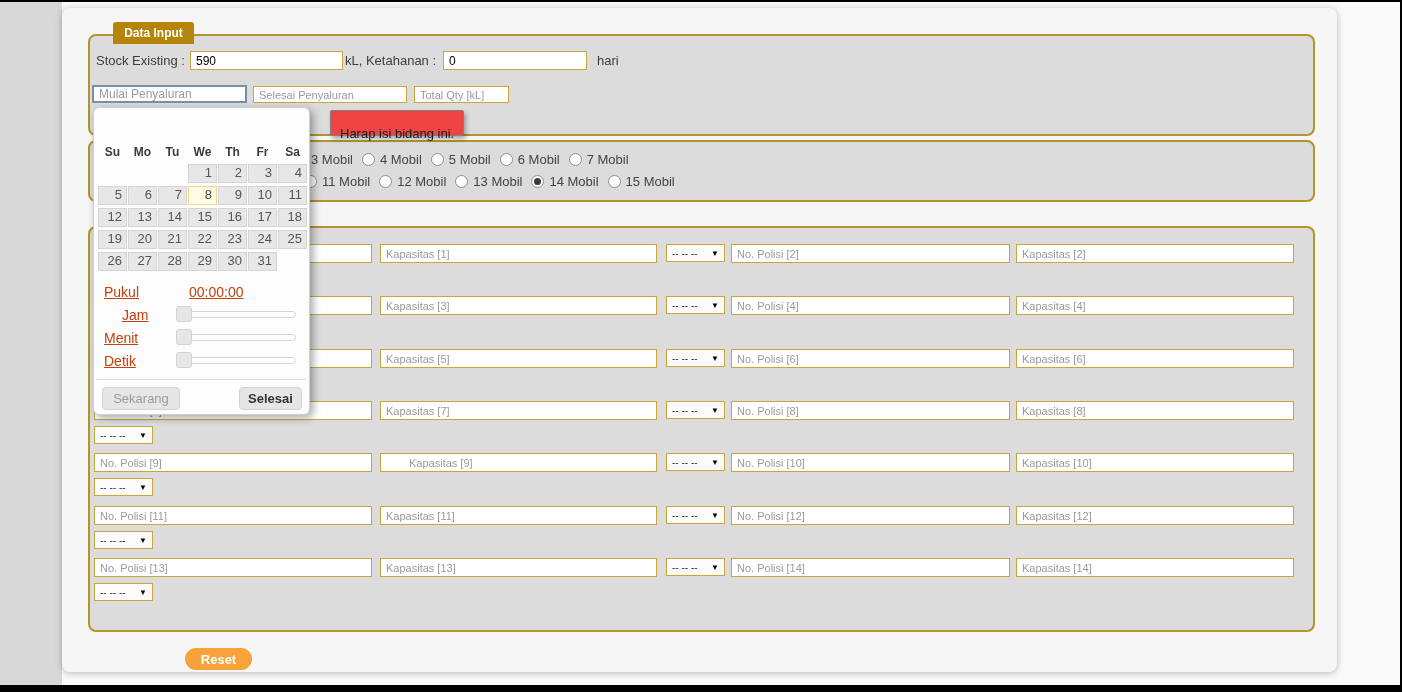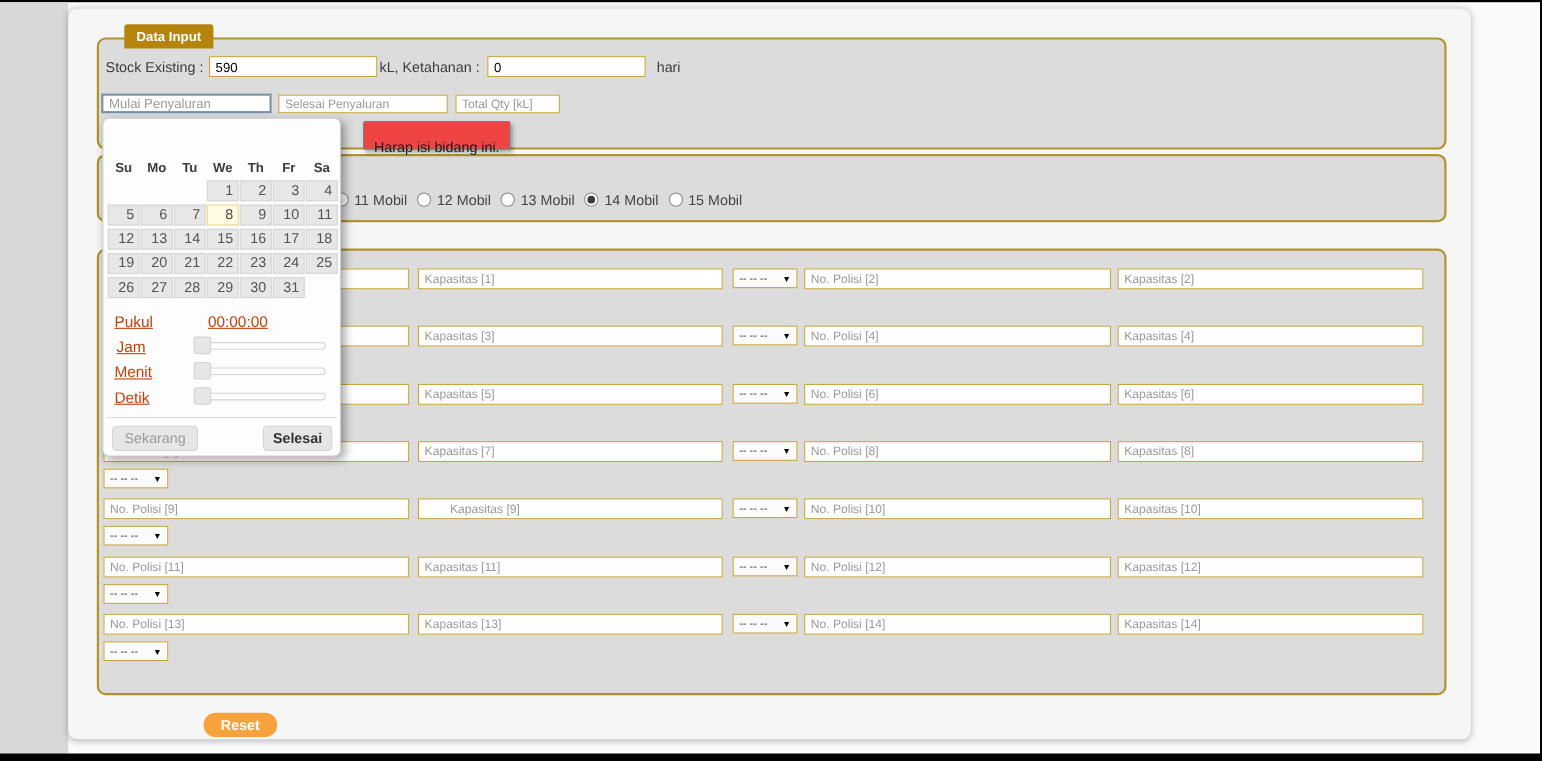--- a/index.html
+++ b/index.html
@@ -105,20 +105,42 @@
       <span class="lbl" style="left:255px; top:17px;">kL, Ketahanan :</span>
       <input class="gold-input" style="left: 353px; top: 15px; width: 144px;" type="text" value="0">
       <span class="lbl" style="left:507px; top:17px;">hari</span>
 
       <input id="input-mulai" class="gold-input" style="left: 2px; top: 49px; width: 155px;" type="text" placeholder="Mulai Penyaluran">
       <input class="gold-input" style="left: 163px; top: 50px; width: 154px; height: 17px; font-size: 11px;" type="text" placeholder="Selesai Penyaluran">
       <input class="gold-input" style="left: 324px; top: 50px; width: 95px; height: 17px; font-size: 11px;" type="text" placeholder="Total Qty [kL]">
     </div>
 
     <div id="fs-mobil" class="fieldset">
+      <div id="radio-row1" class="radio-row" style="left:203px; top:9px;">
+          <div class="radio-item">
+            <span class="radio"></span>
+            <span>3 Mobil</span>
+          </div>
+          <div class="radio-item">
+            <span class="radio"></span>
+            <span>4 Mobil</span>
+          </div>
+          <div class="radio-item">
+            <span class="radio"></span>
+            <span>5 Mobil</span>
+          </div>
+          <div class="radio-item">
+            <span class="radio"></span>
+            <span>6 Mobil</span>
+          </div>
+          <div class="radio-item">
+            <span class="radio"></span>
+            <span>7 Mobil</span>
+          </div>
+        </div>
       <div id="radio-row2" class="radio-row" style="left:214px; top:31px;">
           <div class="radio-item">
             <span class="radio"></span>
             <span>11 Mobil</span>
           </div>
           <div class="radio-item">
             <span class="radio"></span>
             <span>12 Mobil</span>
           </div>
           <div class="radio-item">
@@ -288,21 +310,21 @@
         <div class="day">29</div>
         <div class="day">30</div>
         <div class="day">31</div>
         <div class="day blank"></div>
       </div>
 
     <span class="cal-lbl" style="left:10px; top:176px;">Pukul</span>
     <span class="cal-lbl" style="left:95px; top:176px;">00:00:00</span>
 
     <div id="cal-sliders">
-        <span class="cal-lbl" style="left: 12px; top: 199px; text-align: center;">Jam</span>
+        <span class="cal-lbl" style="left: 28px; top: 199px; text-align: center;">Jam</span>
         <div class="slider-track" style="top: 203px;"></div>
         <div class="slider-handle" style="top: 198px;"></div>
         <span class="cal-lbl" style="left: 10px; top: 222px;">Menit</span>
         <div class="slider-track" style="top: 226px;"></div>
         <div class="slider-handle" style="top: 221px;"></div>
         <span class="cal-lbl" style="left: 10px; top: 245px;">Detik</span>
         <div class="slider-track" style="top: 249px;"></div>
         <div class="slider-handle" style="top: 244px;"></div>
       </div>
 

